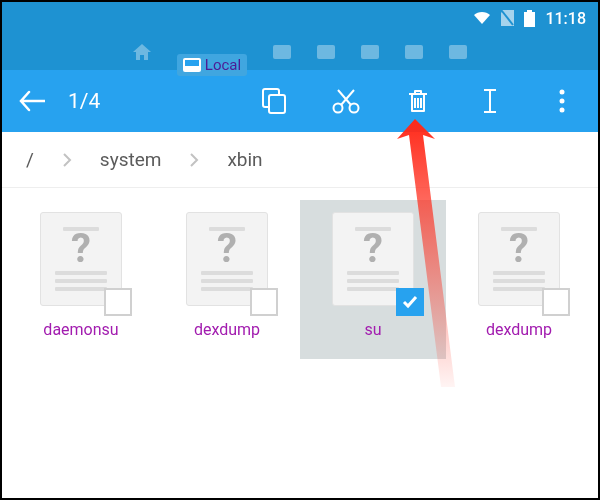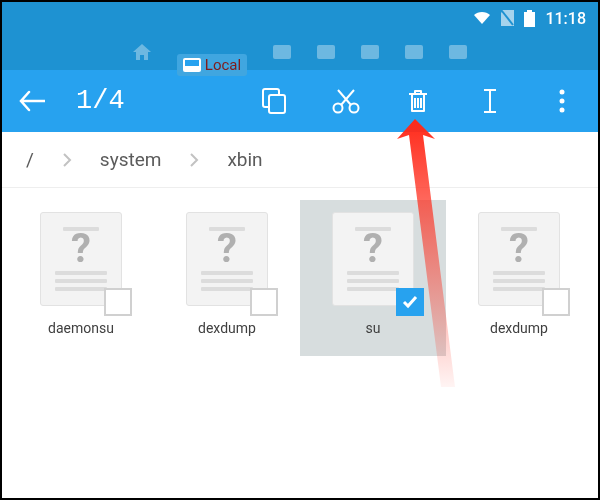--- a/index.html
+++ b/index.html
@@ -33,33 +33,33 @@
       gap: 26px;
     }
     .tab-faded { opacity: 0.35; }
     .tab-local {
       display: flex;
       align-items: center;
       background: #40a6e0;
       border-radius: 3px;
       padding: 2px 6px;
       gap: 4px;
-      color: #7f1d1d;
+      color: #4c1d95;
       font-size: 15px;
       margin-top: 26px;
     }
     .action-bar {
       height: 62px;
       background: #27a2ef;
       display: flex;
       align-items: center;
       color: #fff;
     }
     .back-btn { width: 60px; display: flex; justify-content: center; }
-    .counter { font-size: 27px; margin-right: auto; margin-left: 14px; font-family: Liberation Mono, monospace; }
+    .counter { font-size: 21px; margin-right: auto; margin-left: 6px; }
     .action-icon { width: 72px; display: flex; justify-content: center; align-items: center; }
     .breadcrumb {
       height: 56px;
       background: #fff;
       display: flex;
       align-items: center;
       padding: 0 24px;
       gap: 28px;
       color: #5b5b5b;
       font-size: 19px;
@@ -92,21 +92,21 @@
     }
     .line { width: 52px; height: 4px; background: #dcdcdc; margin: 2px 0; border-radius: 1px; }
     .line.short { width: 36px; }
     .q { font-size: 40px; font-weight: 700; color: #b0b0b0; line-height: 32px; margin-bottom: 4px;}
     .check-box {
       position: absolute; right: -10px; bottom: -10px;
       width: 28px; height: 28px;
       background: #fff; border: 2px solid #d0d0d0;
     }
     .check-box.checked { background: #27a2ef; border-color: #27a2ef; display:flex;align-items:center;justify-content:center;}
-    .label { margin-top: 14px; color: #404040; font-size: 14px; }
+    .label { margin-top: 14px; color: #a21caf; font-size: 16px; }
     .arrow-annotation { position: absolute; pointer-events: none; }
     svg { display: block; }
   </style>
 </head>
 <body>
 
 <div class="status-bar">
   <span>
     <svg width="18" height="14" viewBox="0 0 18 14">
         <path d="M9 13 L1 4 C5 0 13 0 17 4 Z" fill="#fff"></path>

